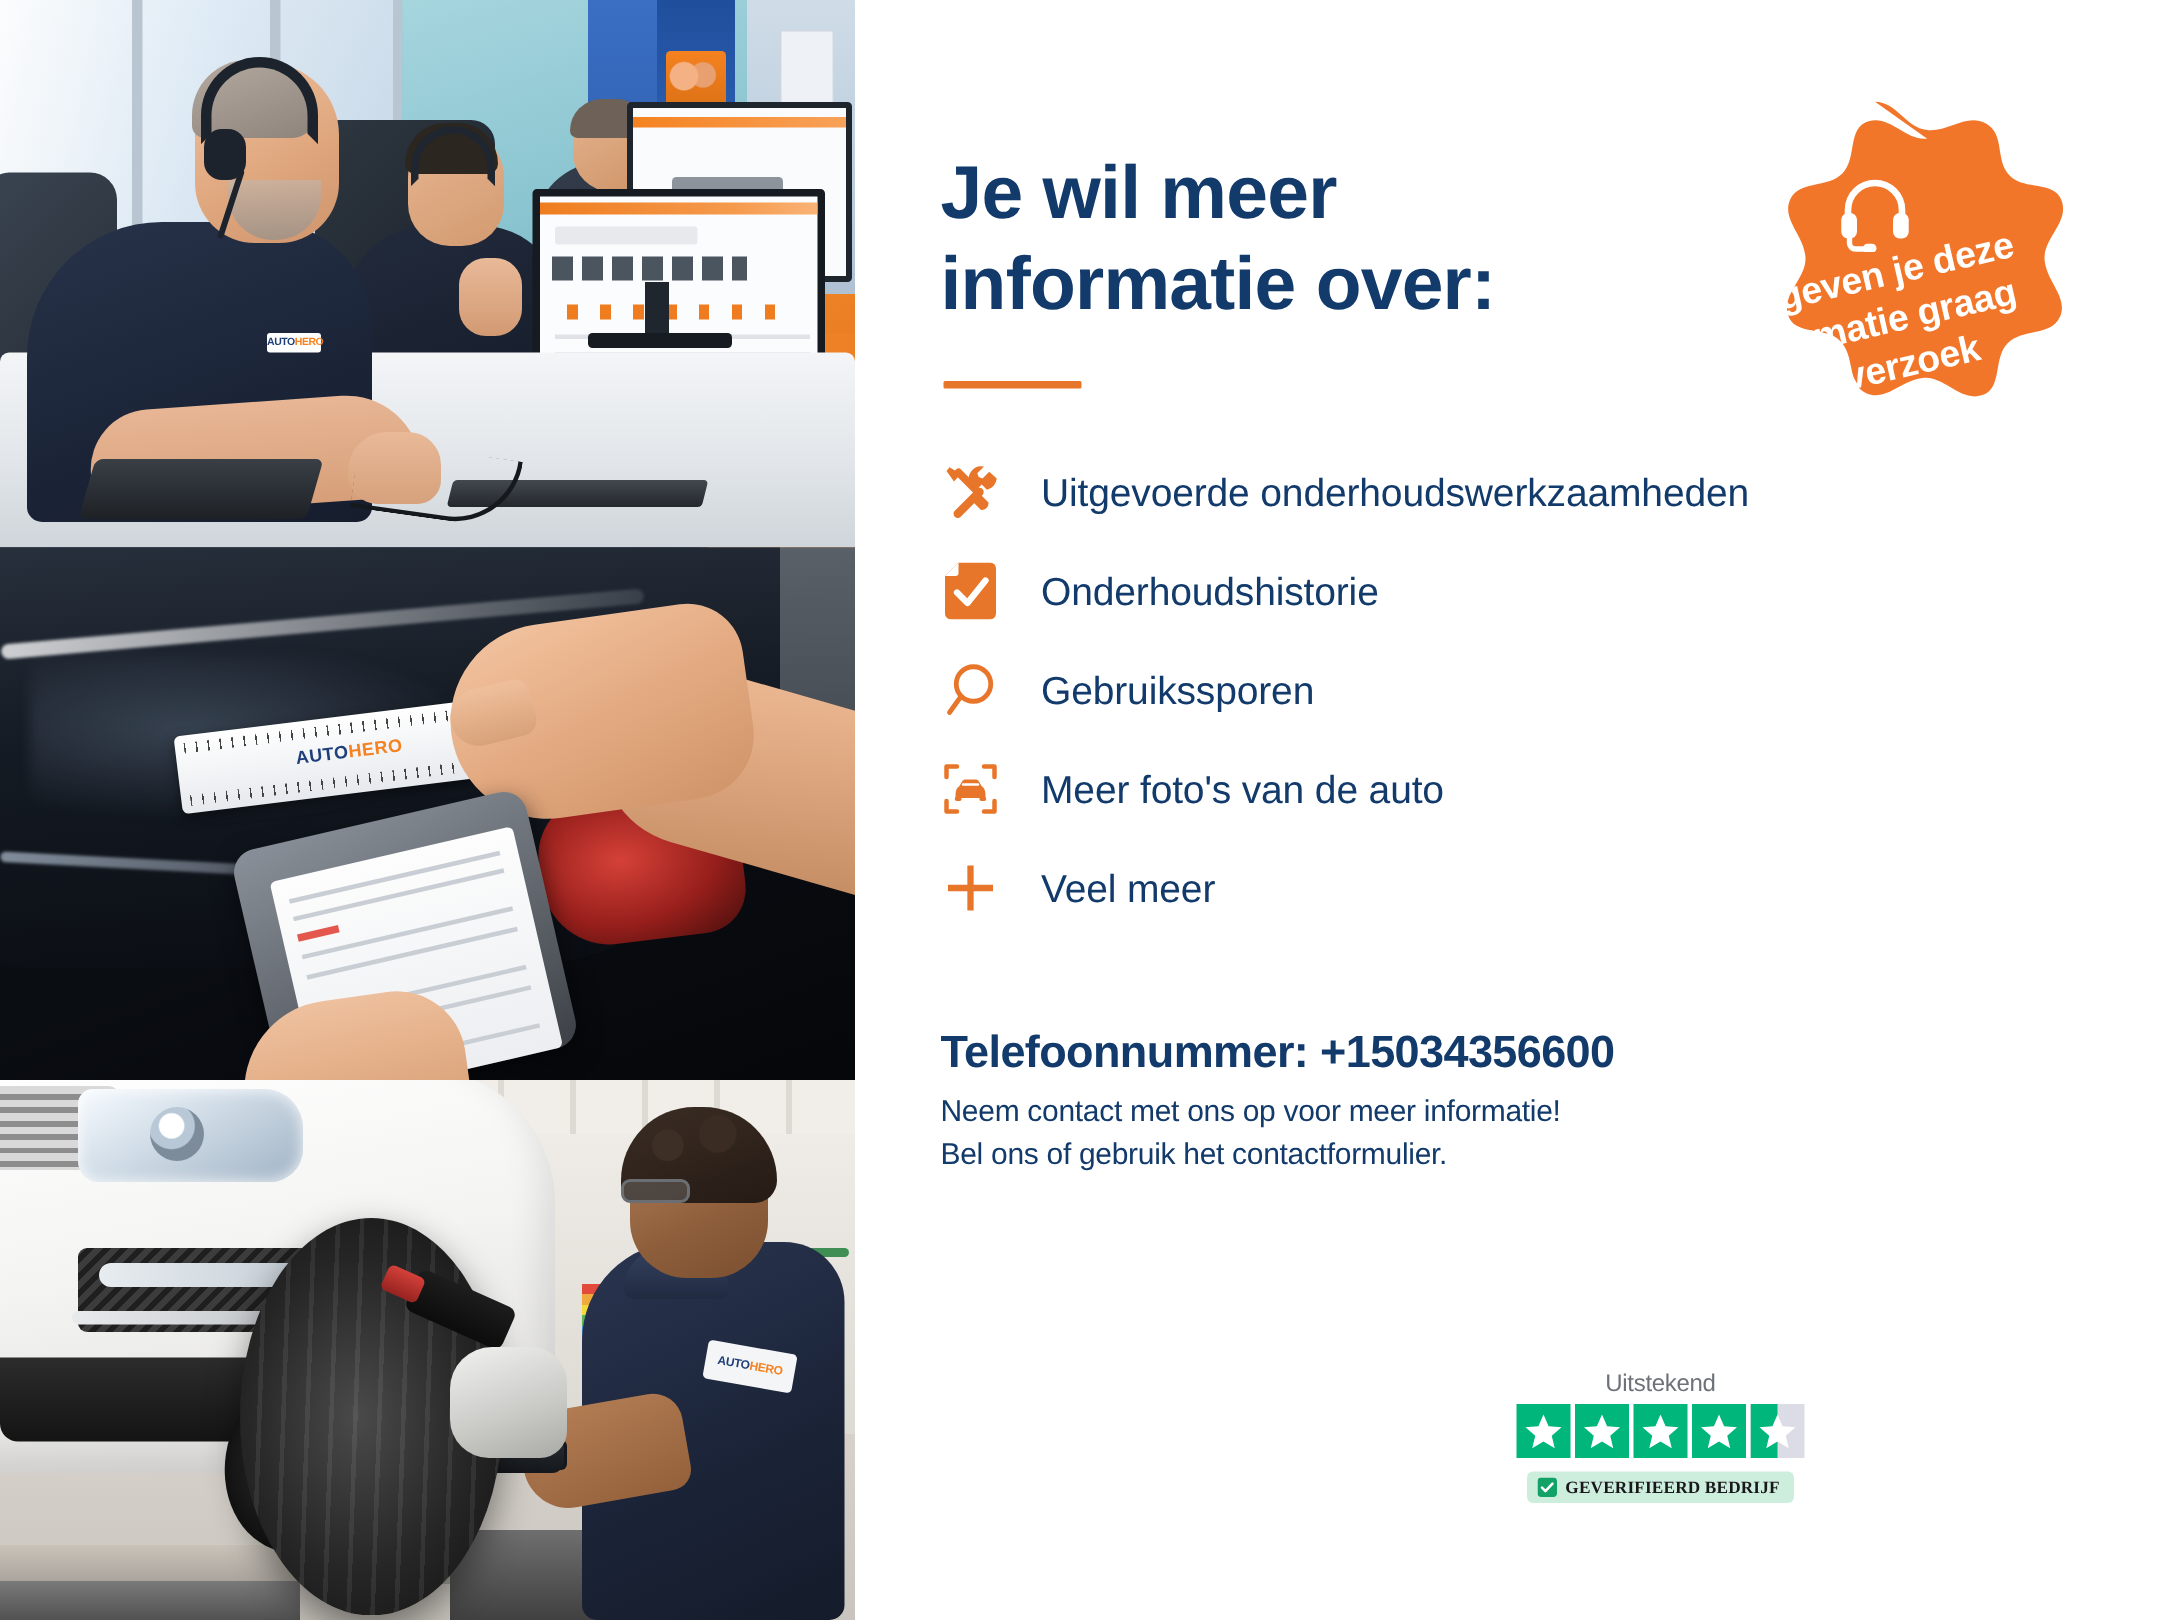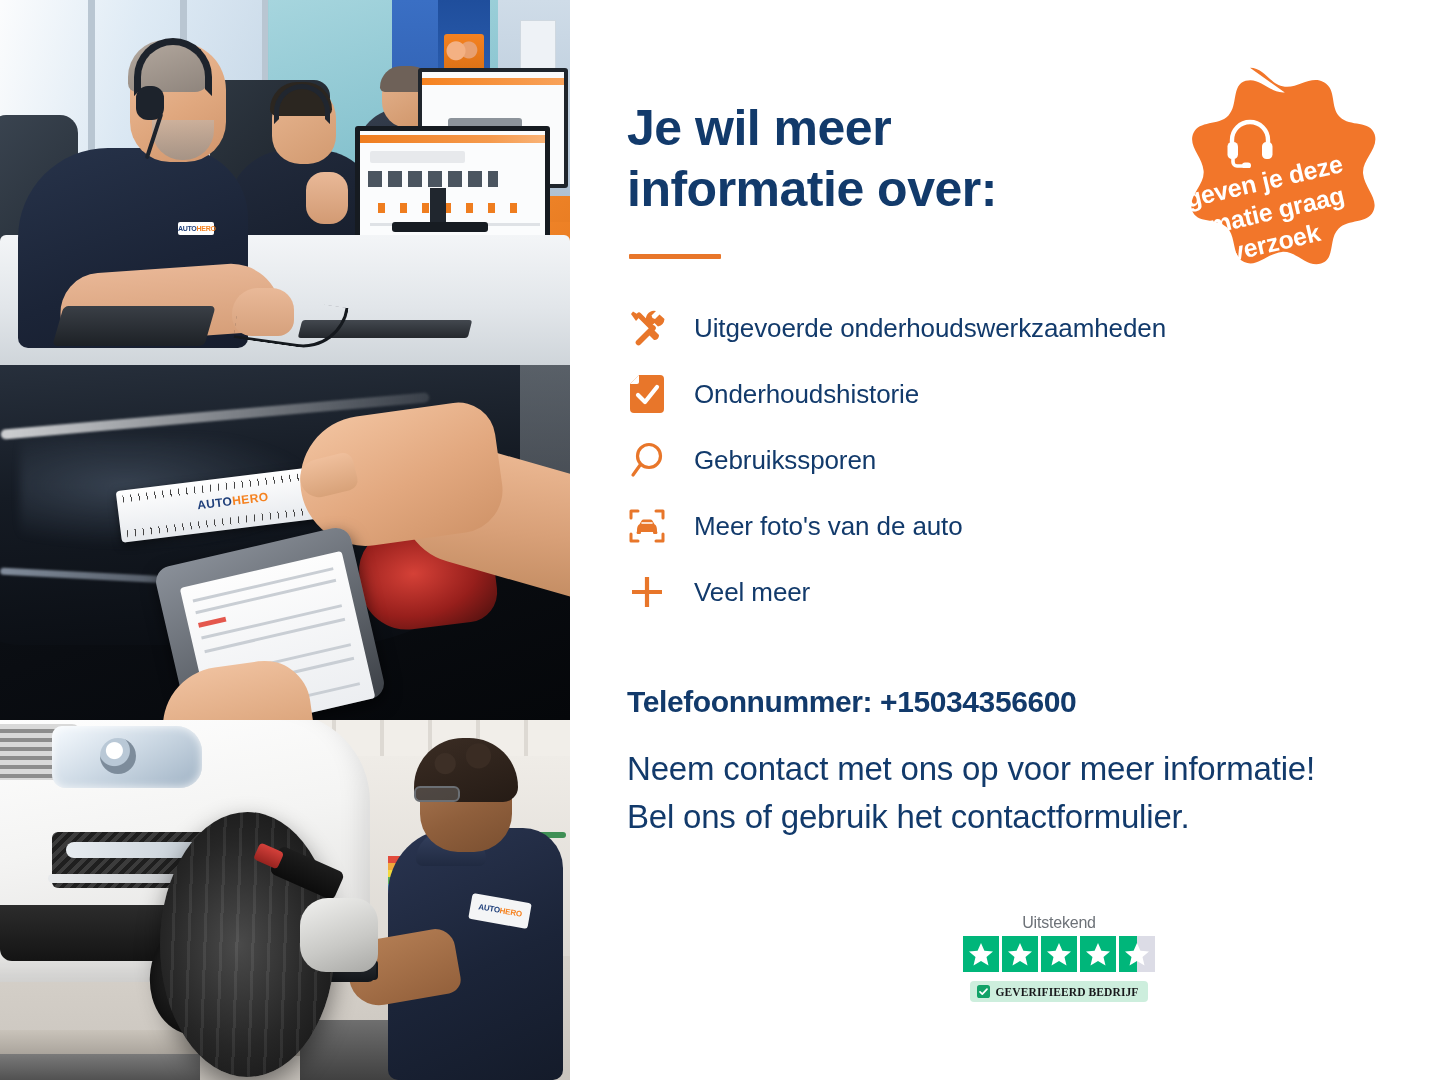--- a/index.html
+++ b/index.html
@@ -588,22 +588,22 @@
   }
 
   .contact-block { margin-top: 60px; }
   .phone {
     font-size: 30px;
     font-weight: 800;
     color: #123a6b;
     letter-spacing: -.4px;
   }
   .contact-lines {
-    margin-top: 26px;
-    font-size: 33px;
+    margin-top: 8px;
+    font-size: 20px;
     line-height: 1.46;
     color: #123a6b;
     font-weight: 400;
     letter-spacing: -.2px;
   }
 
   
   .badge {
     position: absolute;
     right: 45px;
@@ -637,21 +637,21 @@
     left: 393px;
     bottom: 78px;
     display: flex;
     align-items: center;
     gap: 22px;
   }
   .tp-logo { display: flex; align-items: center; gap: 7px; }
   .tp-logo .tp-word {
     font-size: 34px; font-weight: 700; color: #191919; letter-spacing: -1.1px;
   }
-  .tp-right { display: flex; flex-direction: column; align-items: center; gap: 4px; }
+  .tp-right { display: flex; flex-direction: column; align-items: center; gap: 4px; margin-left: 48px; }
   .tp-rating-label { font-size: 16px; color: #6d7278; font-weight: 400; letter-spacing: -.2px; }
   .tp-stars { display: flex; gap: 3px; }
   .tp-star {
     width: 36px; height: 36px;
     background: #00b67a;
     display: flex; align-items: center; justify-content: center;
     position: relative; overflow: hidden;
   }
   .tp-star.half { background: #dcdce6; }
   .tp-star.half::before {

